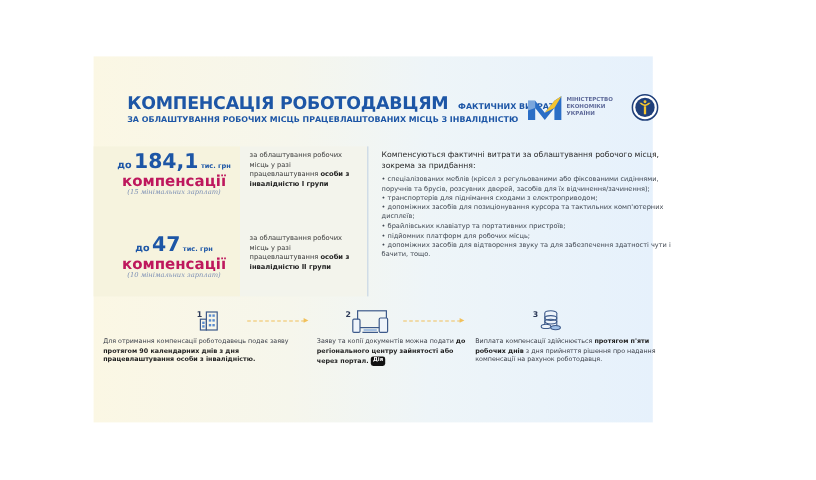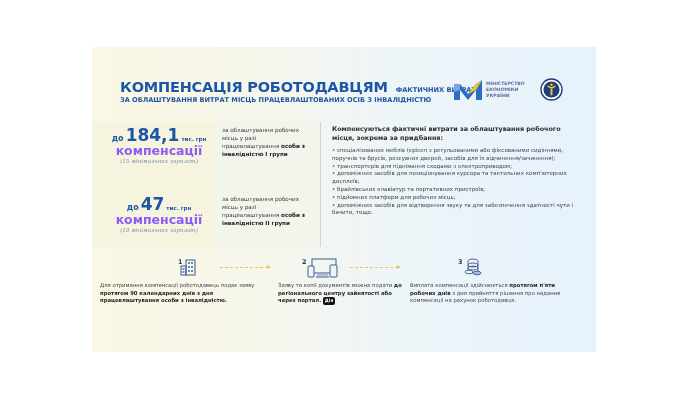--- a/index.html
+++ b/index.html
@@ -1,20 +1,20 @@
 <!DOCTYPE html>
 <html><head>
   <meta charset="utf-8">
   <style>
     * { box-sizing: border-box; margin: 0; padding: 0; }
     html, body { width: 680px; height: 400px; background: #ffffff; overflow: hidden; }
     body { font-family: "DejaVu Sans", sans-serif; position: relative; }
 
     .card {
-      position: absolute; left: 92px; top: 47px; width: 504px; height: 305px;
+      position: absolute; left: 78px; top: 47px; width: 466px; height: 305px;
       background: linear-gradient(90deg, #fbf7e4 0%, #f6f6ec 35%, #eef5f8 60%, #e6f1fc 100%);
     }
 
     .header { position: absolute; left: 28px; top: 32px; }
     .title-line { display: flex; align-items: baseline; white-space: nowrap; }
     .title-main { font-family: "DejaVu Sans", sans-serif; font-weight: bold; font-size: 14.5px; color: #1d56a6; letter-spacing: -0.2px; }
     .title-tail { font-weight: bold; font-size: 6.6px; color: #1d56a6; margin-left: 8px; }
     .subtitle { font-weight: bold; font-size: 6.6px; color: #1d56a6; margin-top: 1px; white-space: nowrap; }
 
     .logos { position: absolute; left: 362px; top: 31px; display: flex; align-items: center; }
@@ -27,32 +27,32 @@
       background: #f6f3de;
       padding-left: 32px;
     }
     .amount-block { position: absolute; left: 12px; width: 110px; text-align: center; }
     .amount-block.b1 { top: 5px; }
     .amount-block.b2 { top: 74px; }
     .amt-row { display: flex; align-items: baseline; justify-content: center; color: #1d56a6; font-weight: bold; line-height: 1; }
     .amt-pre { font-size: 8px; margin-right: 2px; }
     .amt-num { font-size: 17px; }
     .amt-unit { font-size: 5.5px; margin-left: 2px; }
-    .amt-word { font-size: 12.5px; color: #8b5cf6; font-weight: bold; line-height: 1.05; }
+    .amt-word { font-size: 12.5px; color: #be185d; font-weight: bold; line-height: 1.05; }
     .amt-note { font-size: 5.6px; color: #7c8fb4; font-style: italic; font-family: "DejaVu Serif", serif; margin-top: 1px; }
 
     .mid-col { position: absolute; left: 122px; top: 75px; width: 106px; height: 125px; background: #f3f4ec; }
     .mid-text { position: absolute; left: 8px; width: 92px; font-size: 5.6px; line-height: 8px; color: #3a3a3a; }
     .mid-text.t1 { top: 4px; }
     .mid-text.t2 { top: 73px; }
     .mid-text b { color: #222; }
     .vdivider { position: absolute; left: 228px; top: 75px; width: 1px; height: 125px; background: #c7d6e4; }
 
     .right-col { position: absolute; left: 240px; top: 78px; width: 250px; }
-    .rc-head { font-size: 6.4px; font-weight: bold; color: #2b2b2b; line-height: 9px; }
+    .rc-head { font-size: 6.4px; font-weight: normal; color: #2b2b2b; line-height: 9px; }
     .rc-list { list-style: none; margin-top: 4px; }
     .rc-list li { font-size: 5.5px; line-height: 7.8px; color: #3f4650; }
 
     .steps { position: absolute; left: 0; top: 207px; width: 504px; height: 90px; }
     .step-icon { position: absolute; }
     .step-num { position: absolute; font-size: 6.5px; font-weight: bold; color: #2c3a58; }
     .arrow { position: absolute; height: 2px; border-top: 1.4px dashed #f1c05a; }
     .arrow::after { content: ""; position: absolute; right: -3px; top: -3px; border-left: 4px solid #f1c05a; border-top: 2px solid transparent; border-bottom: 2px solid transparent; }
     .step-text { position: absolute; font-size: 5.3px; line-height: 7.6px; color: #3b3f48; }
     .step-text b { color: #1f1f1f; }
@@ -61,21 +61,21 @@
 </head>
 <body>
 
 <div class="card">
 
   <div class="header">
     <div class="title-line">
       <span class="title-main">КОМПЕНСАЦІЯ РОБОТОДАВЦЯМ</span>
       <span class="title-tail">ФАКТИЧНИХ ВИТРАТ</span>
     </div>
-    <div class="subtitle">ЗА ОБЛАШТУВАННЯ ВИТРАТ МІСЦЬ ПРАЦЕВЛАШТОВАНИХ ОСІБ З ІНВАЛІДНІСТЮ</div>
+    <div class="subtitle">ЗА ОБЛАШТУВАННЯ РОБОЧИХ МІСЦЬ ПРАЦЕВЛАШТОВАНИХ МІСЦЬ З ІНВАЛІДНІСТЮ</div>
   </div>
 
   <div class="logos">
     <svg class="mx-logo" viewBox="0 0 28 20">
       <polygon points="0,4 6,4 14,14 22,4 28,0 28,20 22,20 22,10 14,20 6,10 6,20 0,20" fill="#2a6ec6"></polygon>
       <polygon points="14,14 22,4 28,0 22,10" fill="#f4c430"></polygon>
       <polygon points="0,4 6,4 6,10 0,12" fill="#7aa6dc"></polygon>
     </svg>
     <div class="mx-text">
       <div>МІНІСТЕРСТВО</div>

